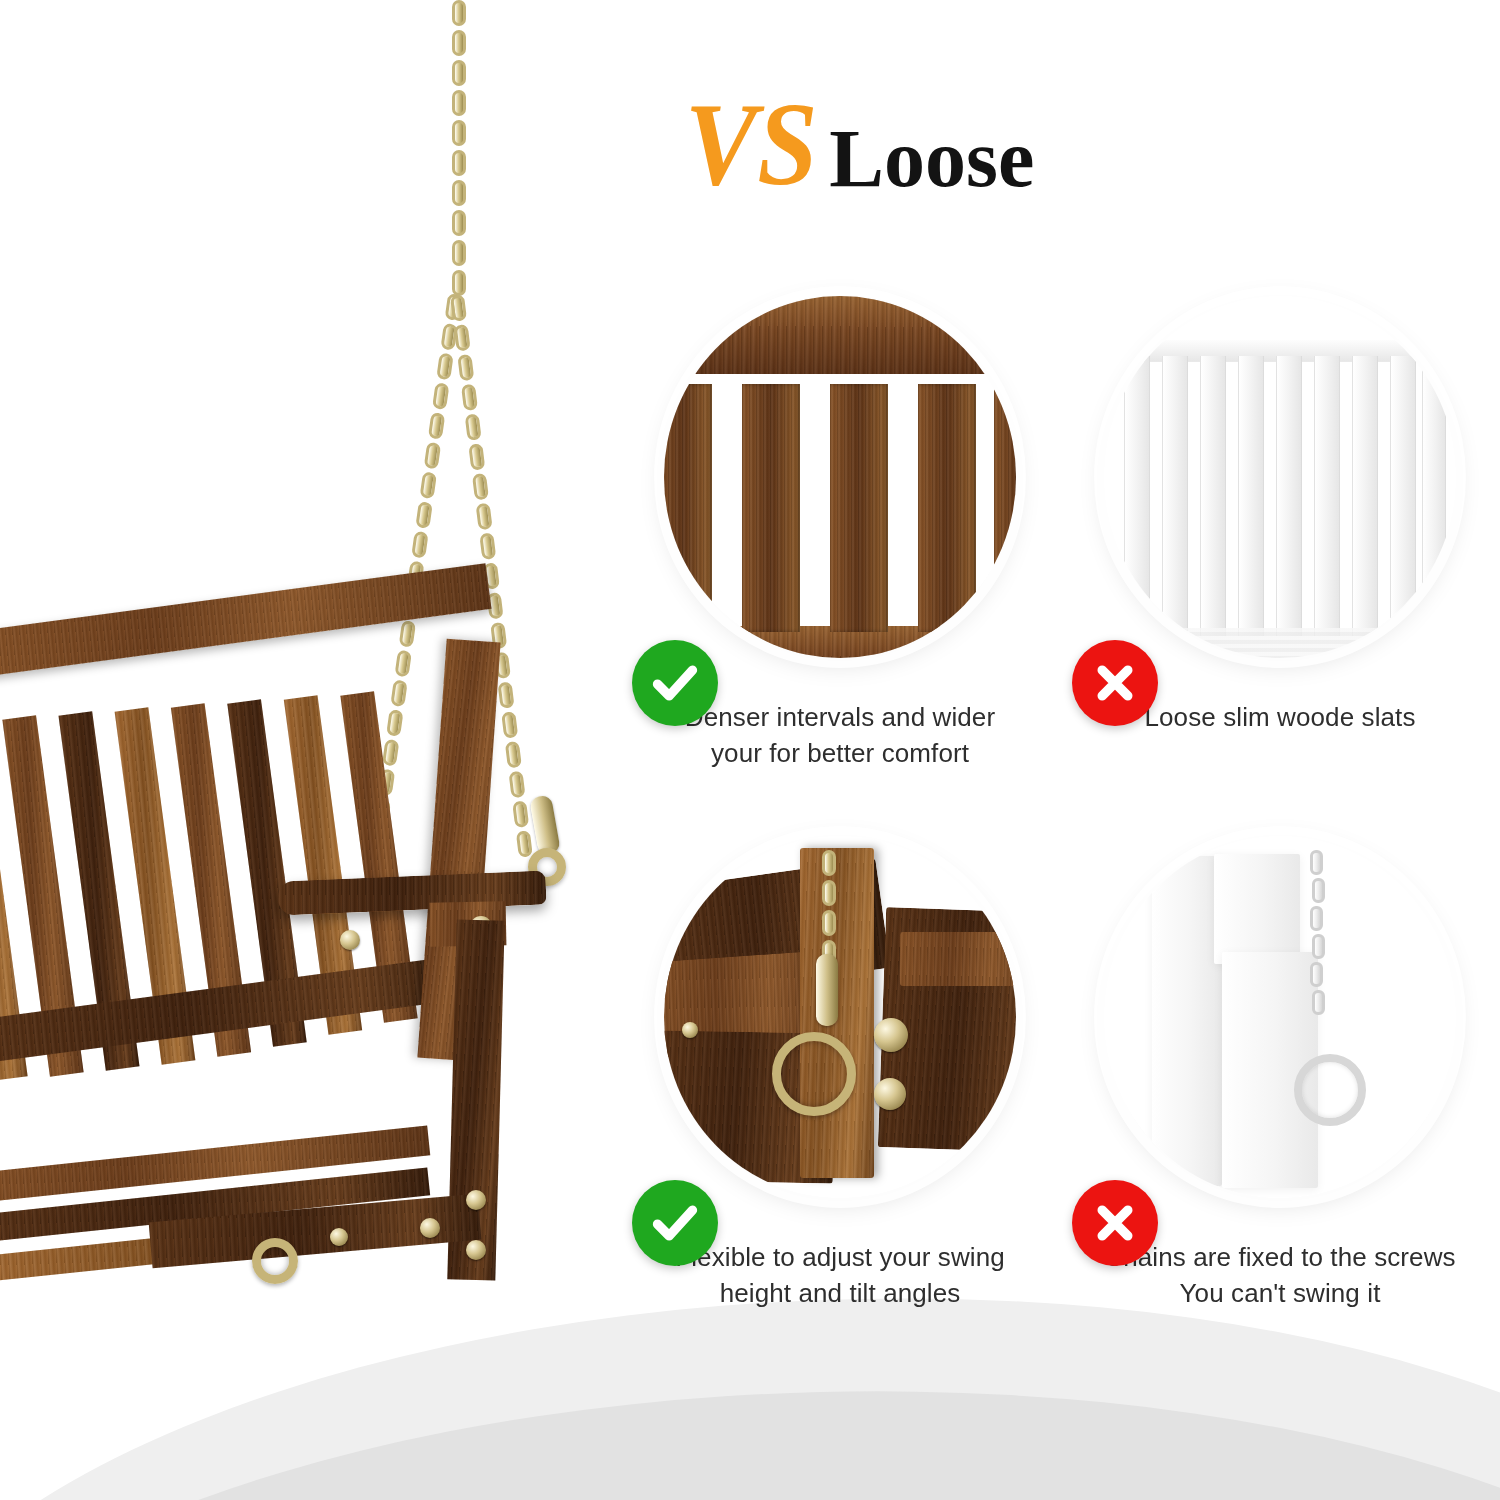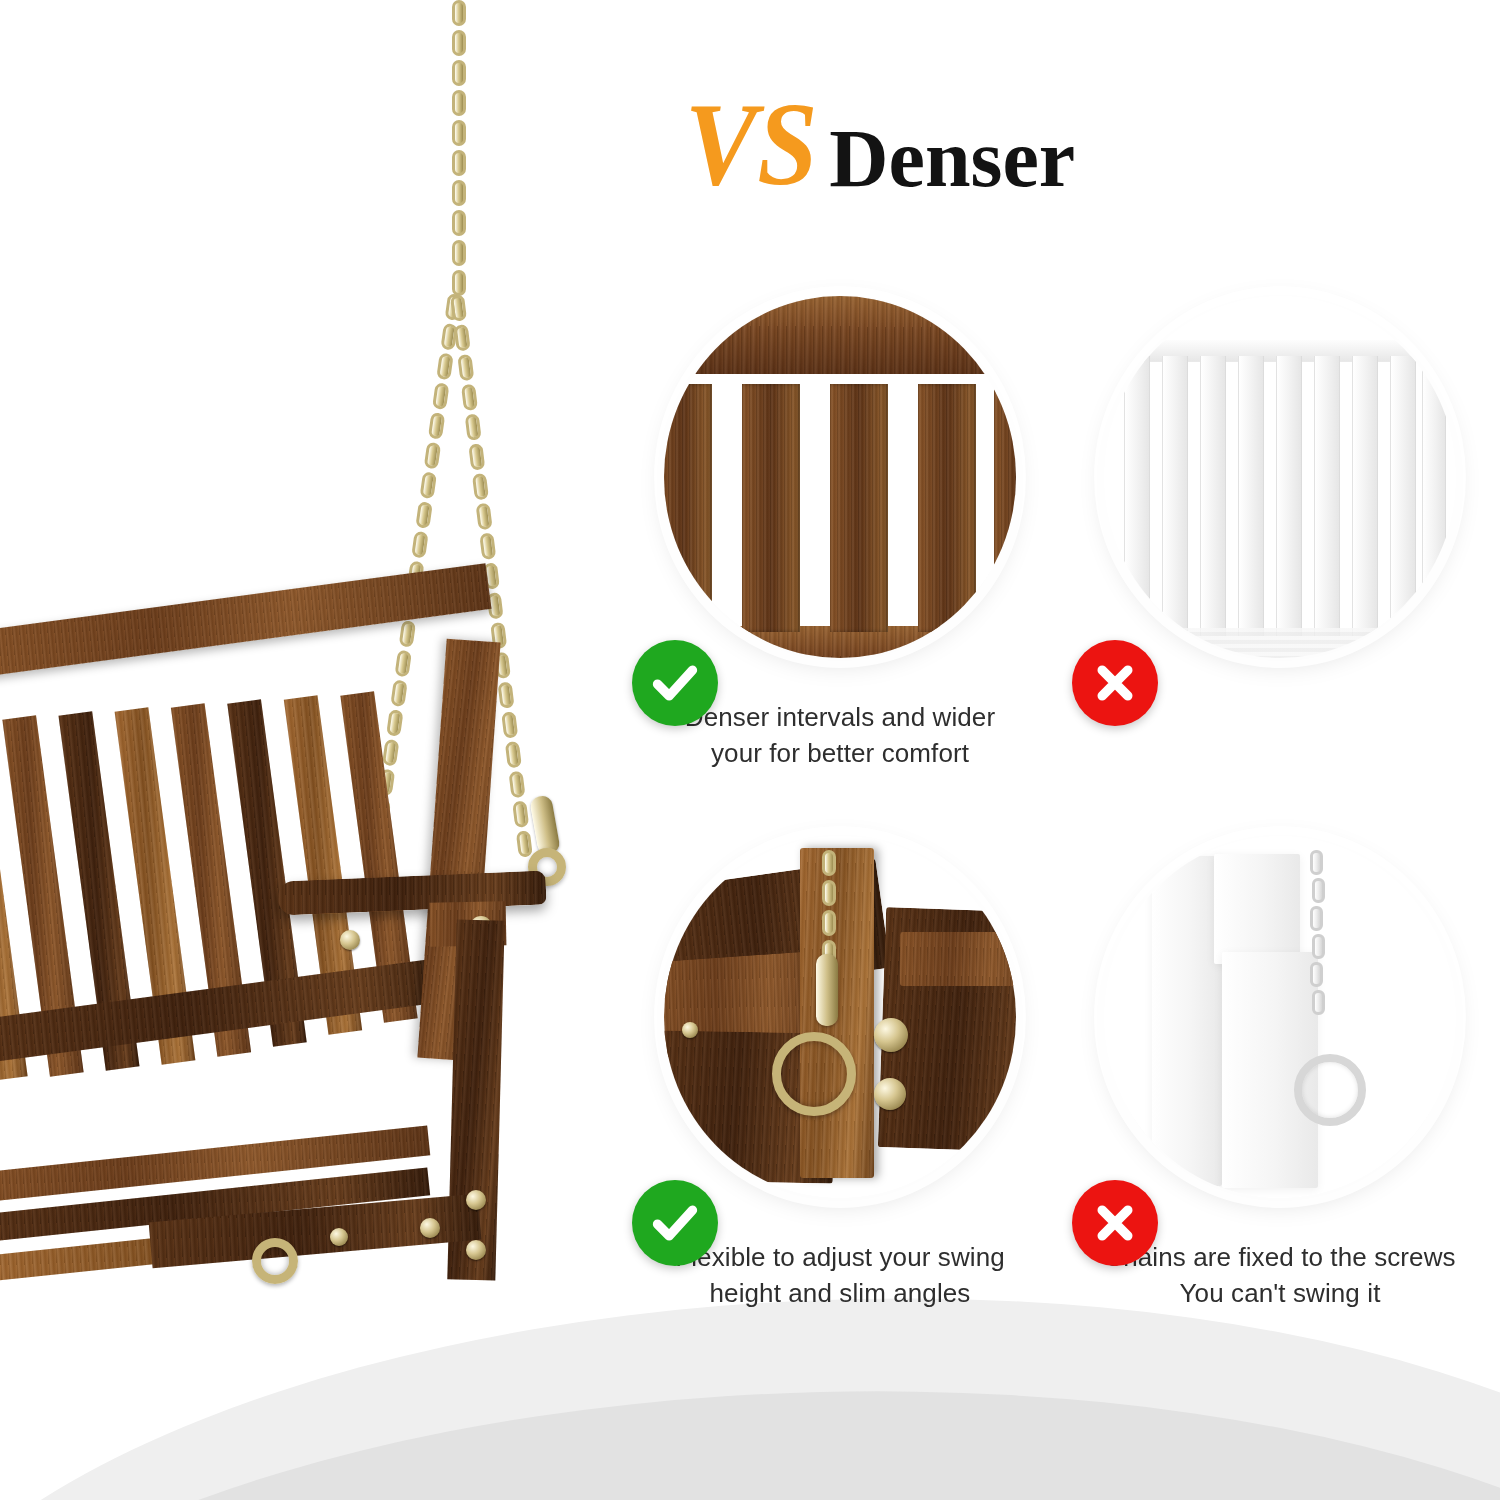--- a/index.html
+++ b/index.html
@@ -191,21 +191,21 @@
 <body>
 
 <div class="sweep sweep-1"></div>
 <div class="sweep sweep-2"></div>
 
 <div class="logo-wrap">
 
 
   <div class="vs-text">VS</div>
 
-  <div class="others-text">Denser</div>
+  <div class="others-text">Loose</div>
 </div>
 
 <div class="product-stage">
 
   <div>
     <div class="link-col" style="left:452px; top:0px;">
       <div class="link" style="top:0px;"></div>
         <div class="link" style="top:30px;"></div>
       <div class="link" style="top:60px;"></div>
         <div class="link" style="top:90px;"></div>
@@ -361,20 +361,21 @@
              background:repeating-linear-gradient(180deg,#f7f7f7 0 4px,#ededed 4px 8px);
              opacity:.85;"></div>
       </div>
     </div>
     <div class="badge badge-bad">
       <svg viewBox="0 0 48 48">
         <path d="M13 13 L35 35 M35 13 L13 35" stroke="#ffffff" stroke-width="8" stroke-linecap="round" fill="none"></path>
       </svg>
     </div>
     <div class="caption">
+      <span>Loose slim woode slats</span>
     </div>
   </div>
 
   <div class="cell cell-c">
     <div class="bubble">
       <div class="bubble-inner" style="background:#fff;">
 
         <div class="wood-dark hw-block" style="left:-10px; top:38px; width:230px; height:110px; transform:rotate(-8deg);"></div>
         <div class="wood hw-block" style="left:-14px; top:120px; width:190px; height:96px; transform:rotate(-4deg);"></div>
         <div class="wood-dark hw-block" style="left:-10px; top:196px; width:180px; height:150px; transform:rotate(1deg);"></div>
@@ -399,21 +400,21 @@
         <div class="screw" style="left:18px;  top:186px; width:16px; height:16px;"></div>
       </div>
     </div>
     <div class="badge badge-good">
       <svg viewBox="0 0 48 48">
         <path d="M9 25 L19 35 L39 13" stroke="#ffffff" stroke-width="8" stroke-linecap="round" stroke-linejoin="round" fill="none"></path>
       </svg>
     </div>
     <div class="caption">
       <span>Flexible to adjust your swing</span>
-      <span>height and slim angles</span>
+      <span>height and tilt angles</span>
     </div>
   </div>
 
   <div class="cell cell-d">
     <div class="bubble">
       <div class="bubble-inner" style="background:#fff;">
         <div class="post-white" style="left:48px;  top:20px; width:70px; height:330px;"></div>
         <div class="post-white" style="left:110px; top:18px; width:86px; height:110px;"></div>
         <div class="post-white" style="left:118px; top:116px; width:96px; height:236px;"></div>
 

